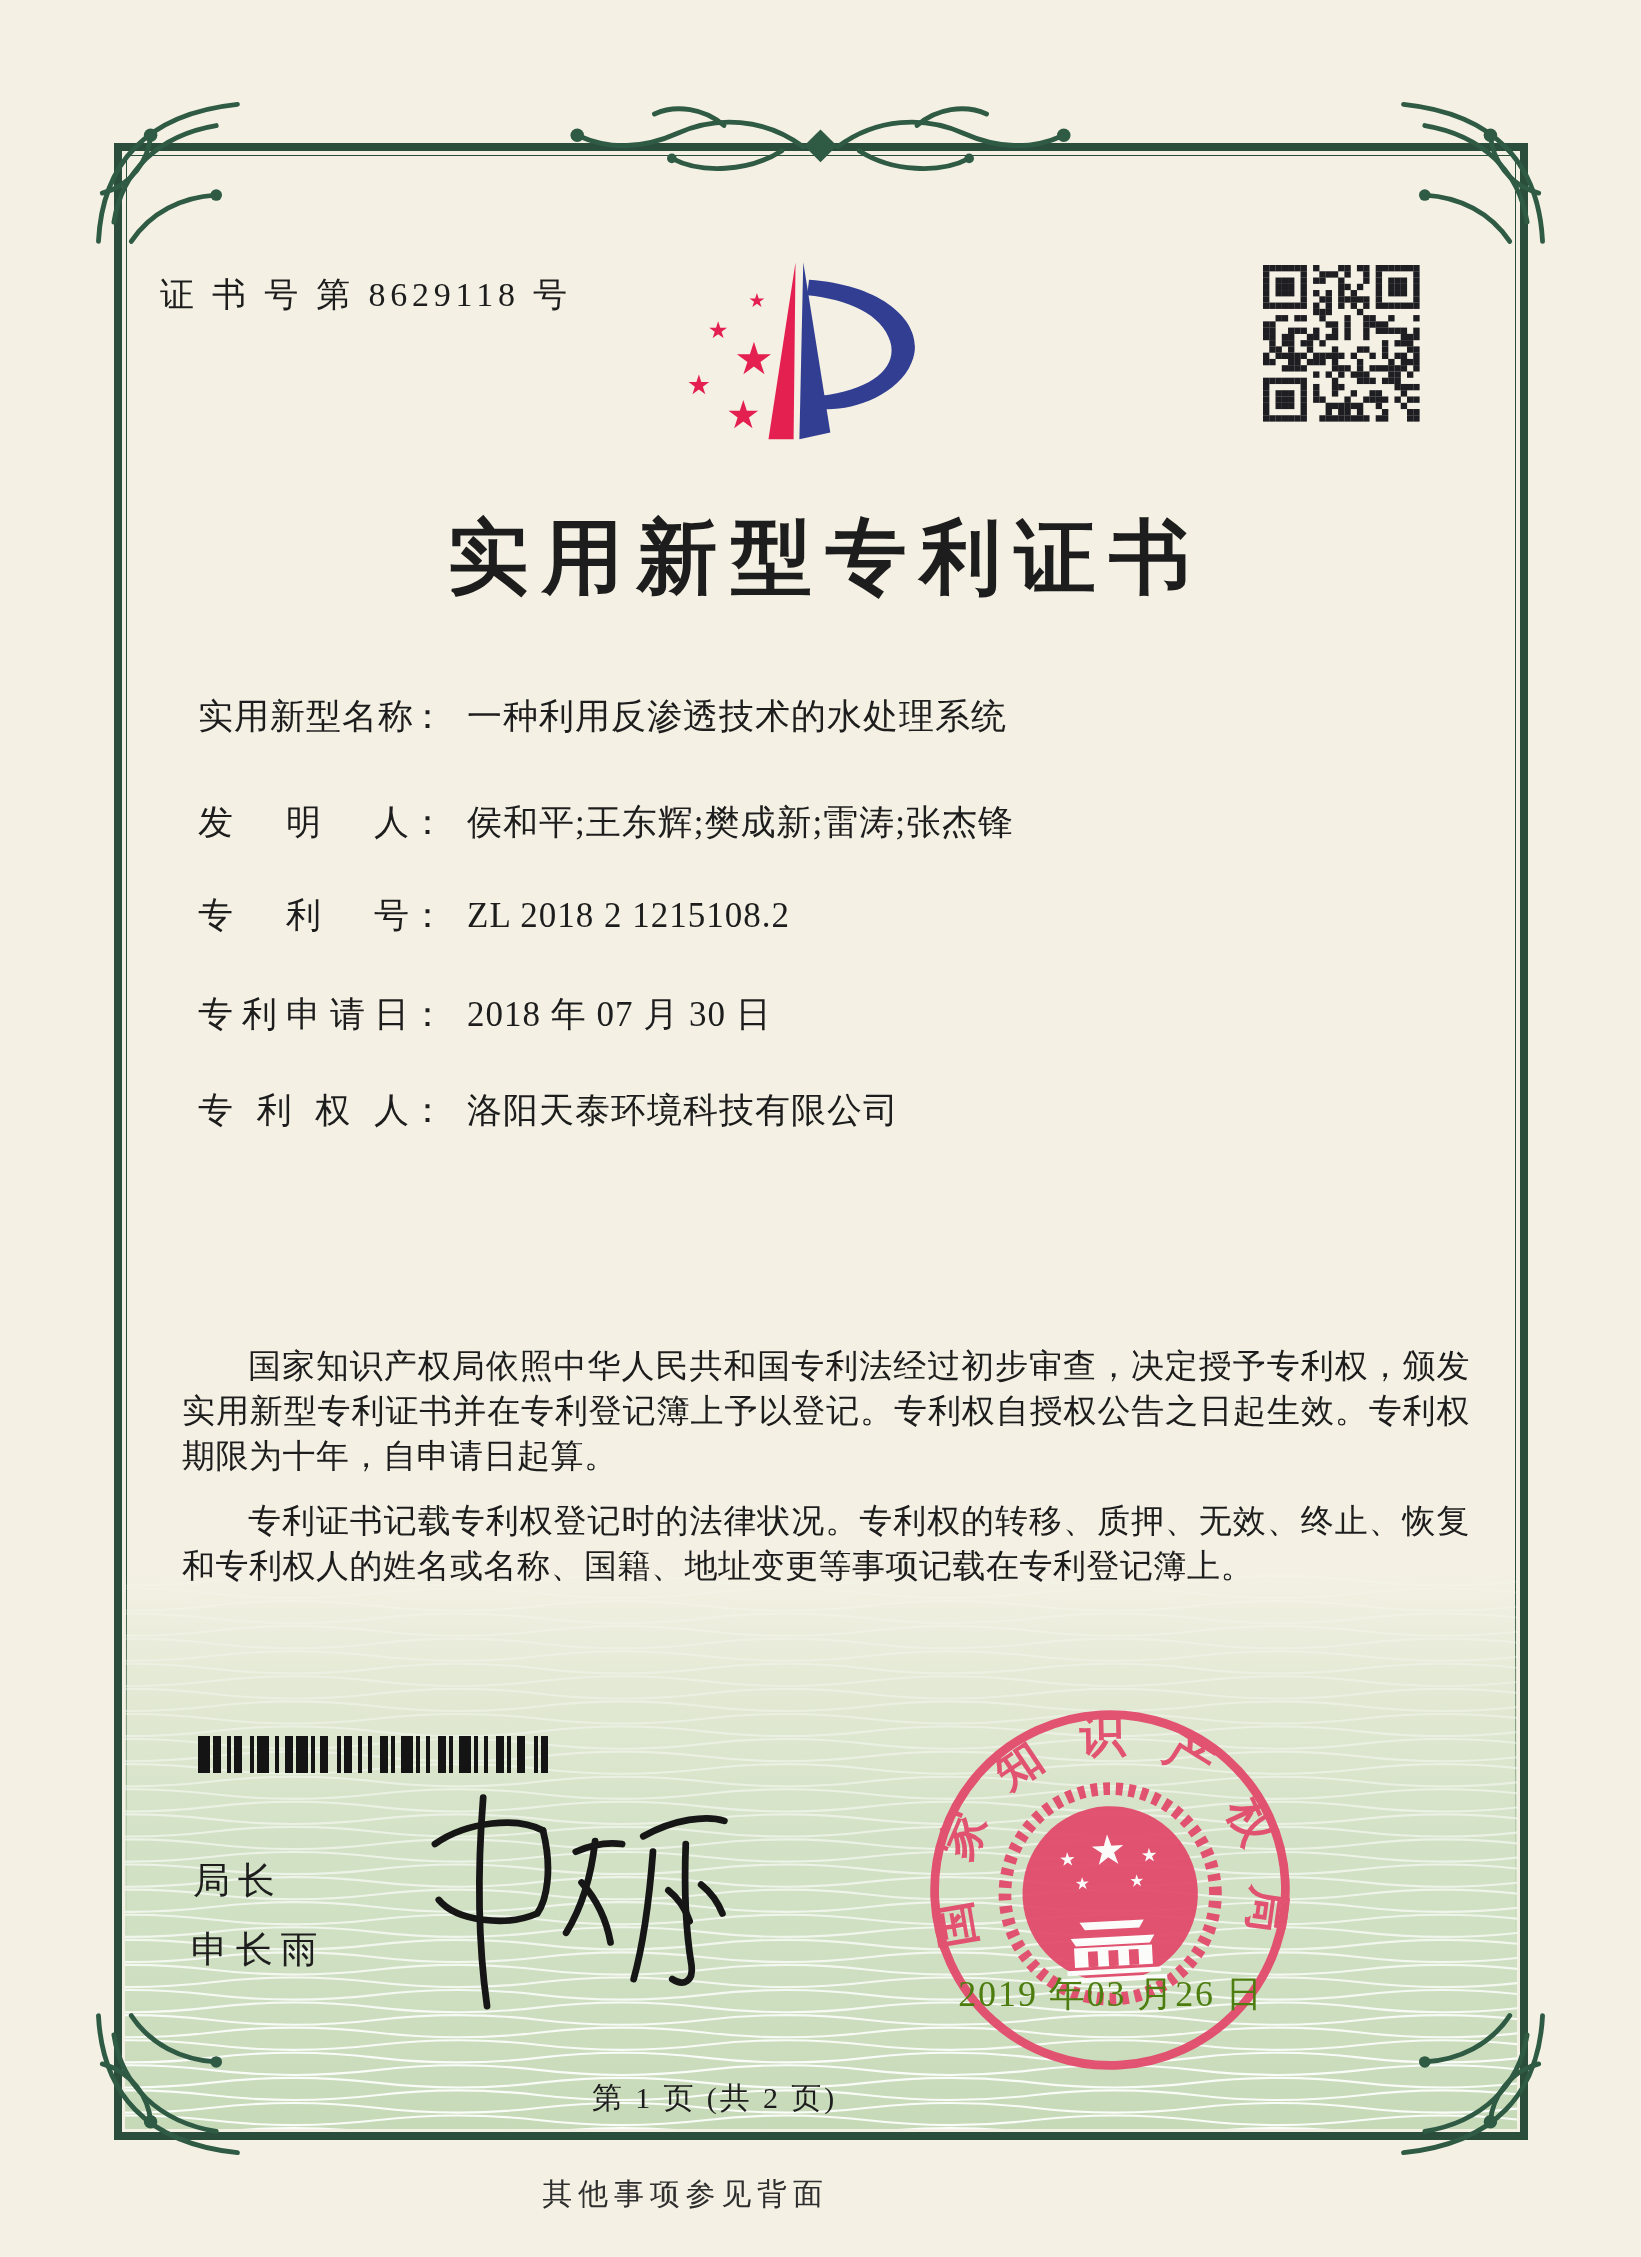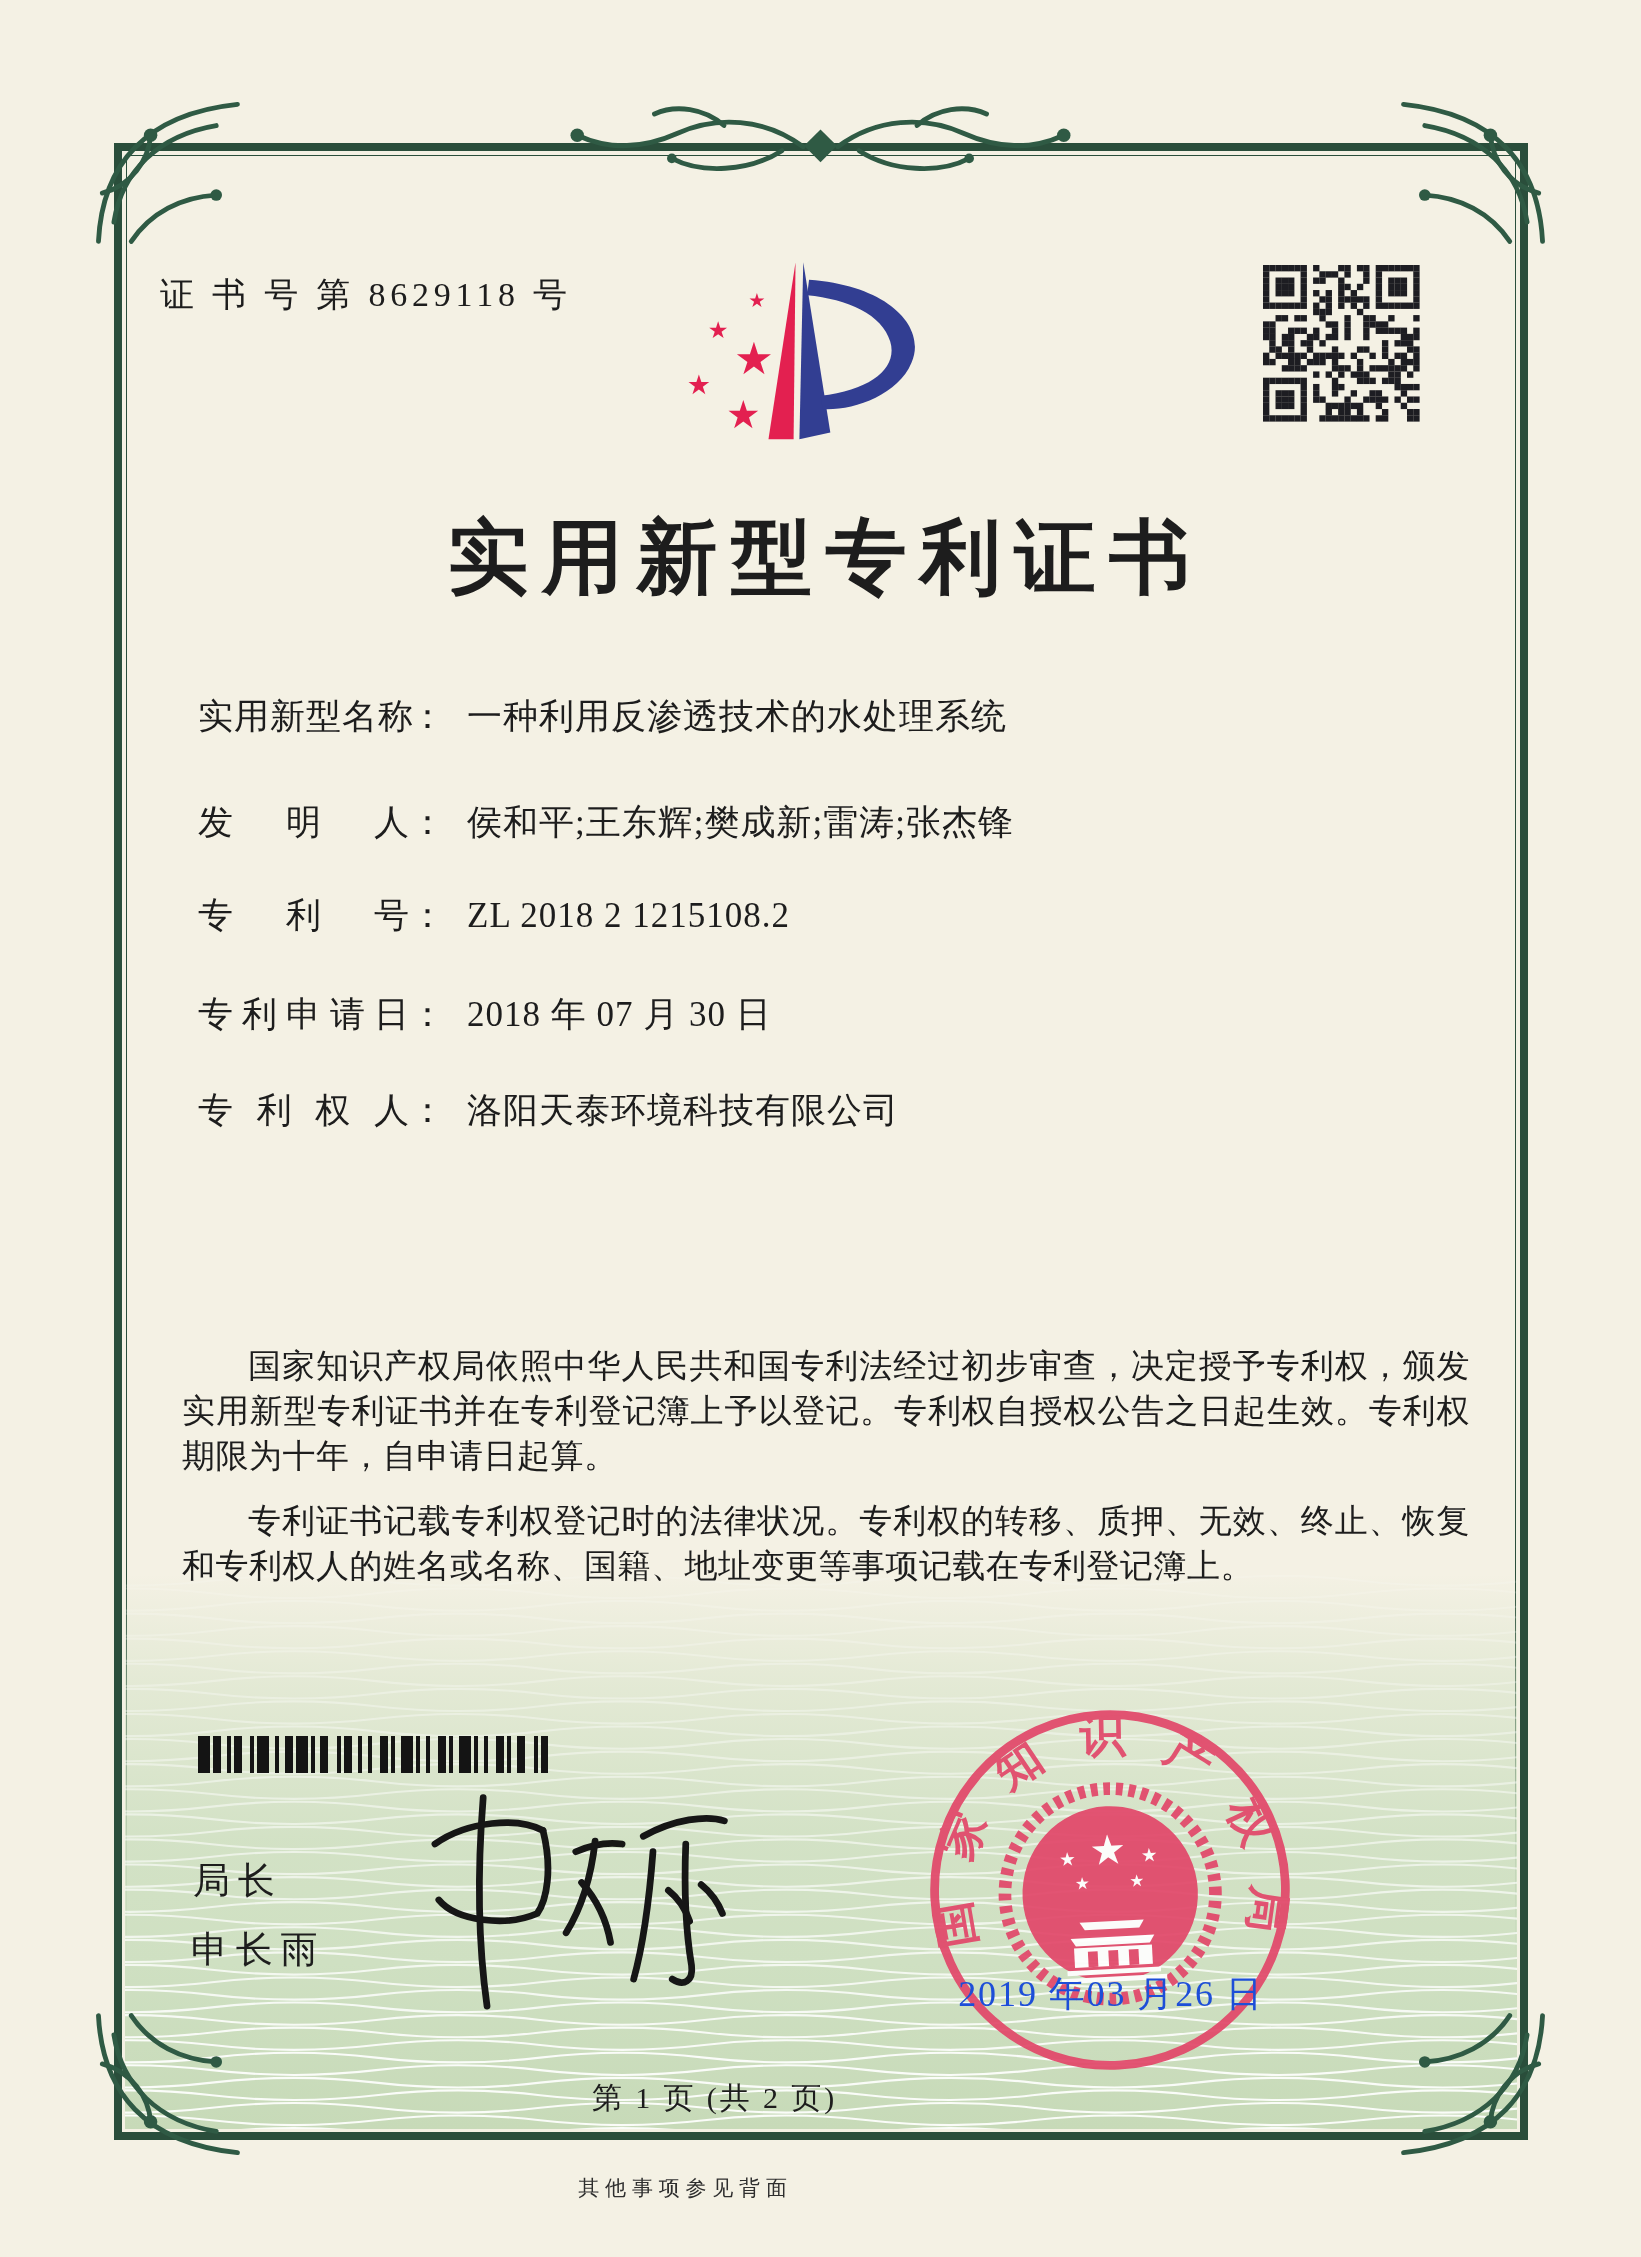--- a/index.html
+++ b/index.html
@@ -27,25 +27,25 @@
   .paras p{margin:0;font-size:33px;line-height:45px;text-align:justify;text-indent:2em;
            letter-spacing:0.5px;}
   .paras p + p{margin-top:20px;}
   .barcode{position:absolute;left:198px;top:1736px;width:350px;height:37px;overflow:hidden;
            white-space:nowrap;}
   .officer-title{position:absolute;left:193px;top:1856px;font-size:37px;letter-spacing:7.7px;}
   .officer-name{position:absolute;left:191px;top:1925px;font-size:37px;letter-spacing:7.7px;}
   .signature{position:absolute;left:406px;top:1788px;}
   .seal{position:absolute;left:919px;top:1699px;transform:rotate(-3deg);opacity:0.93;}
   .seal-date{position:absolute;left:941px;top:1970px;width:340px;text-align:center;
-             font-size:36px;letter-spacing:1.9px;color:#1d4ed8;}
+             font-size:36px;letter-spacing:1.9px;color:#4d7c0f;}
   .pagenum{position:absolute;left:415px;top:2078px;width:599px;text-align:center;
            font-size:30px;letter-spacing:2.9px;}
   .backnote{position:absolute;left:386px;top:2174px;width:599px;text-align:center;
-            font-size:21px;letter-spacing:5.8px;color:#2e2e2e;}
+            font-size:30px;letter-spacing:5.8px;color:#2e2e2e;}
   .ornaments{position:absolute;left:0;top:0;pointer-events:none;}
 </style>
 </head>
 <body>
 
 <div class="page">
 
   <div class="frame"></div>
 
   <div class="band">

